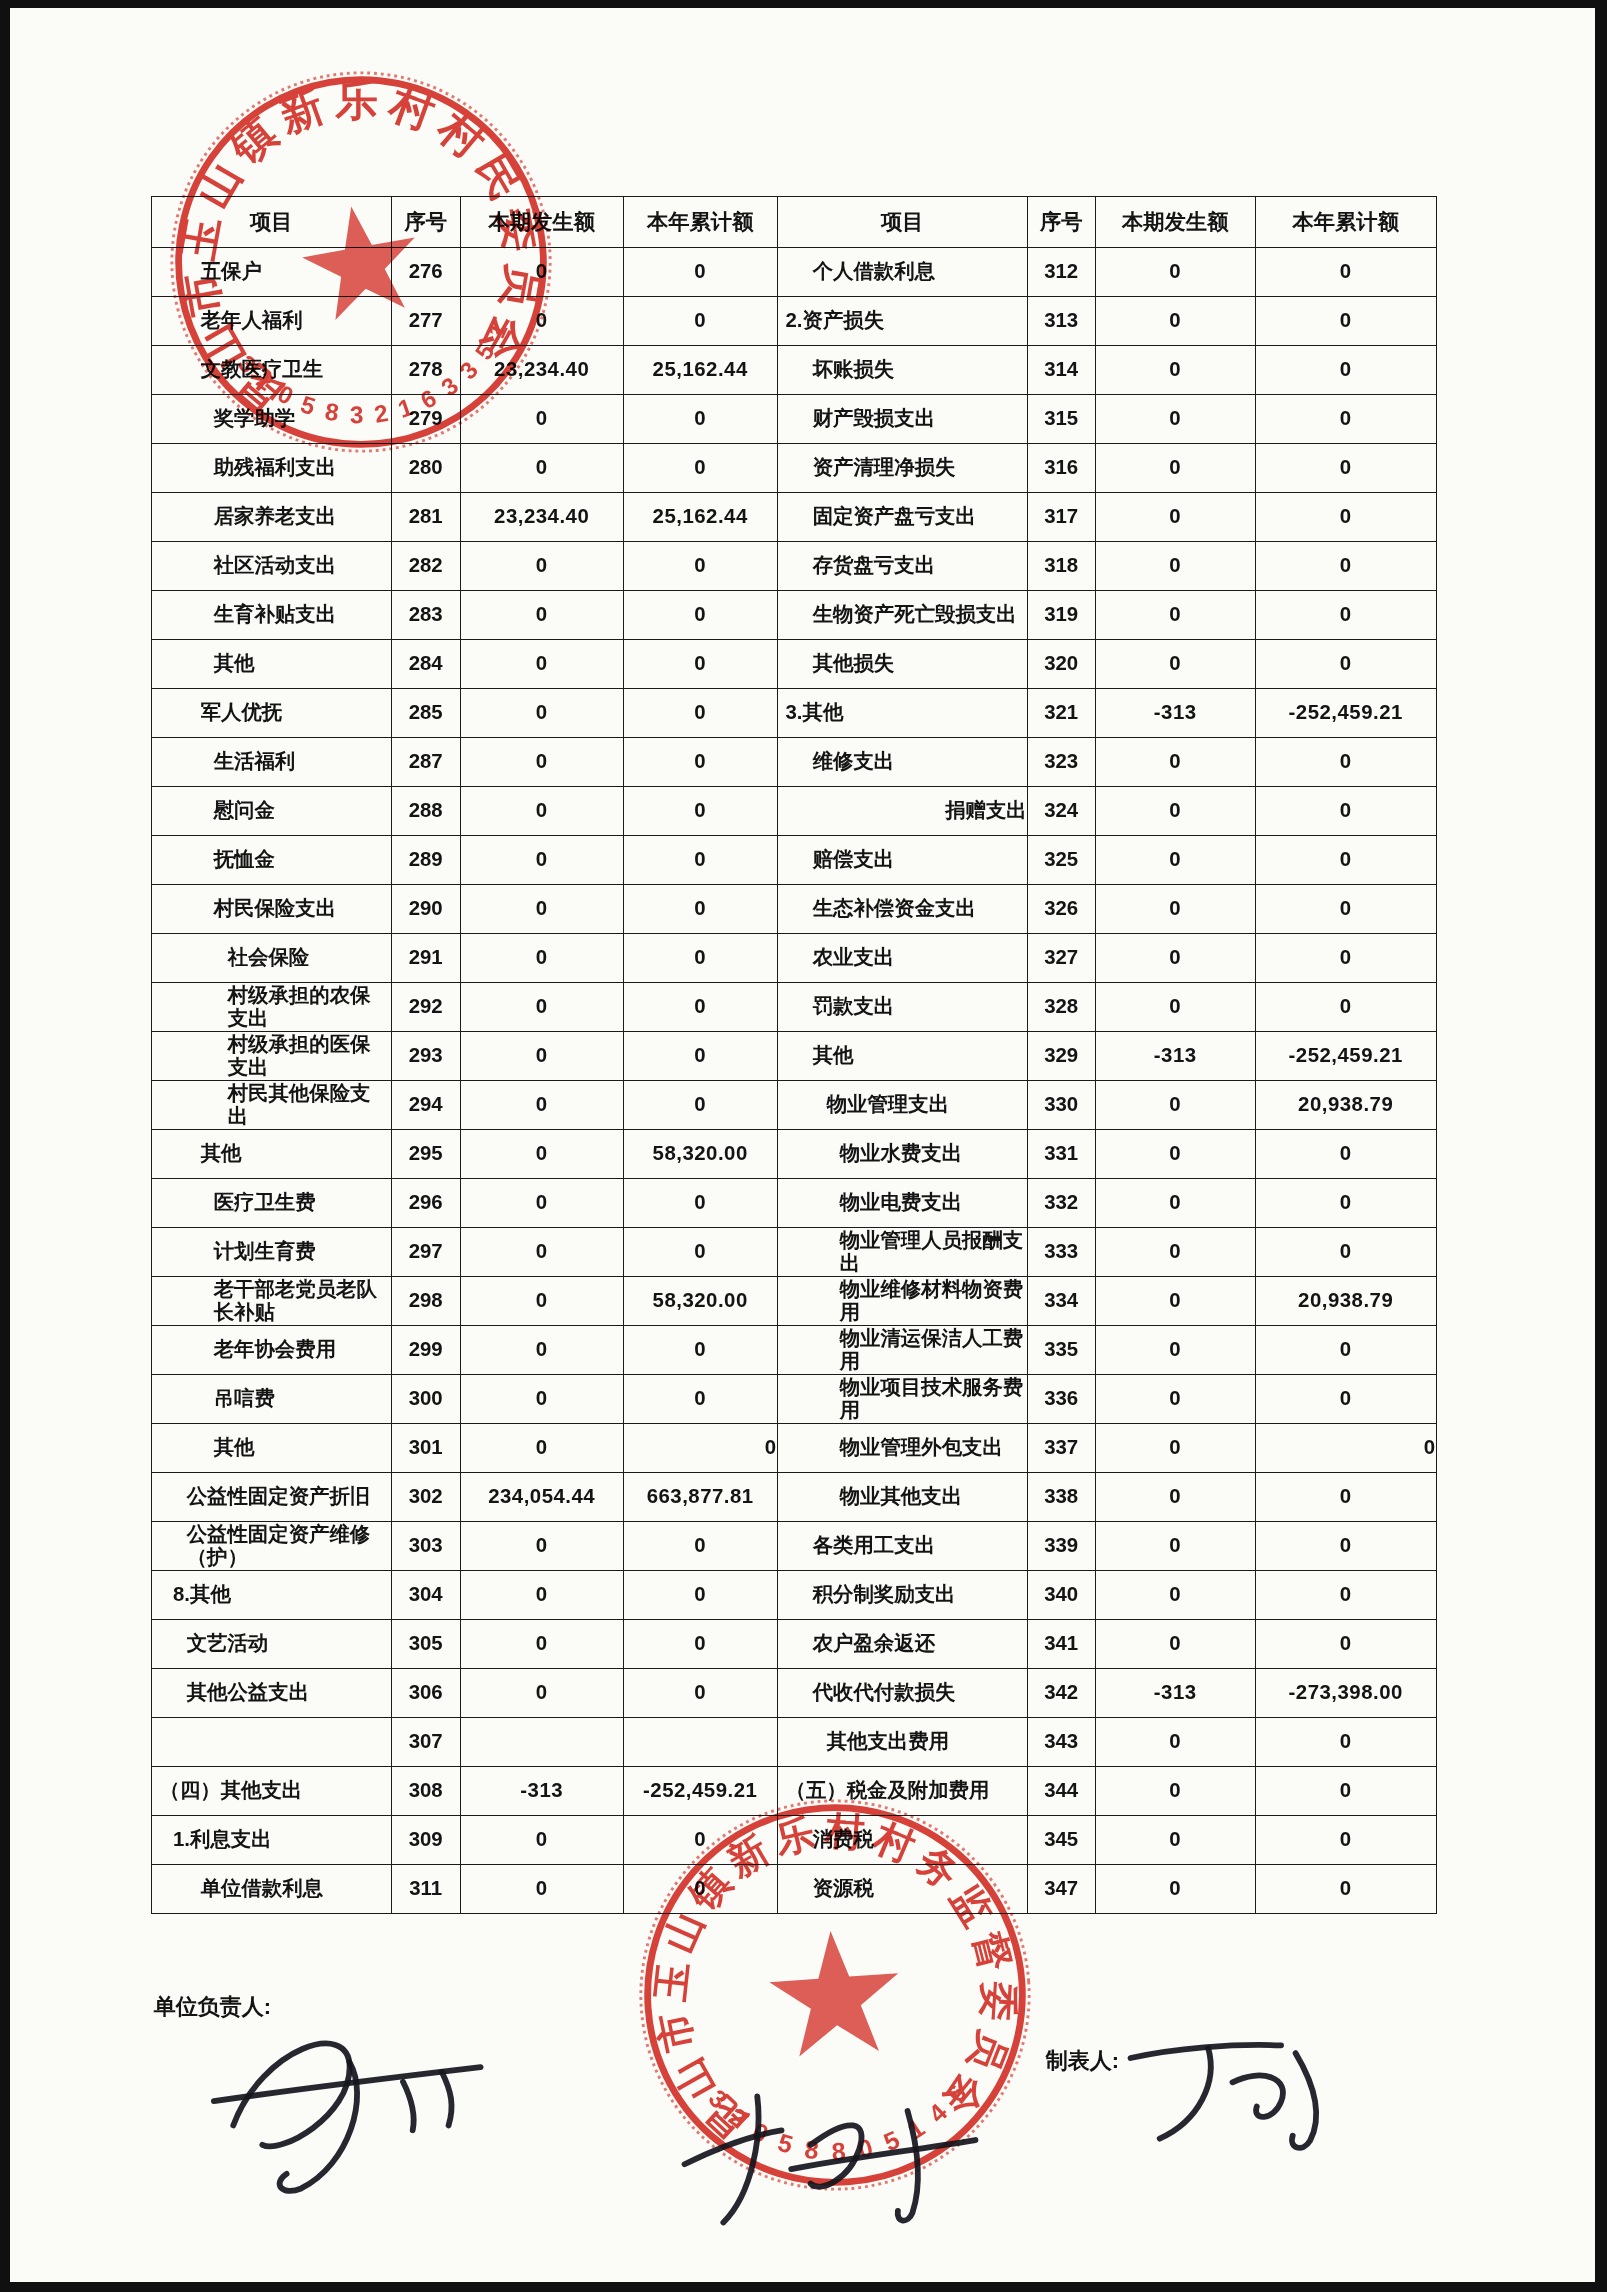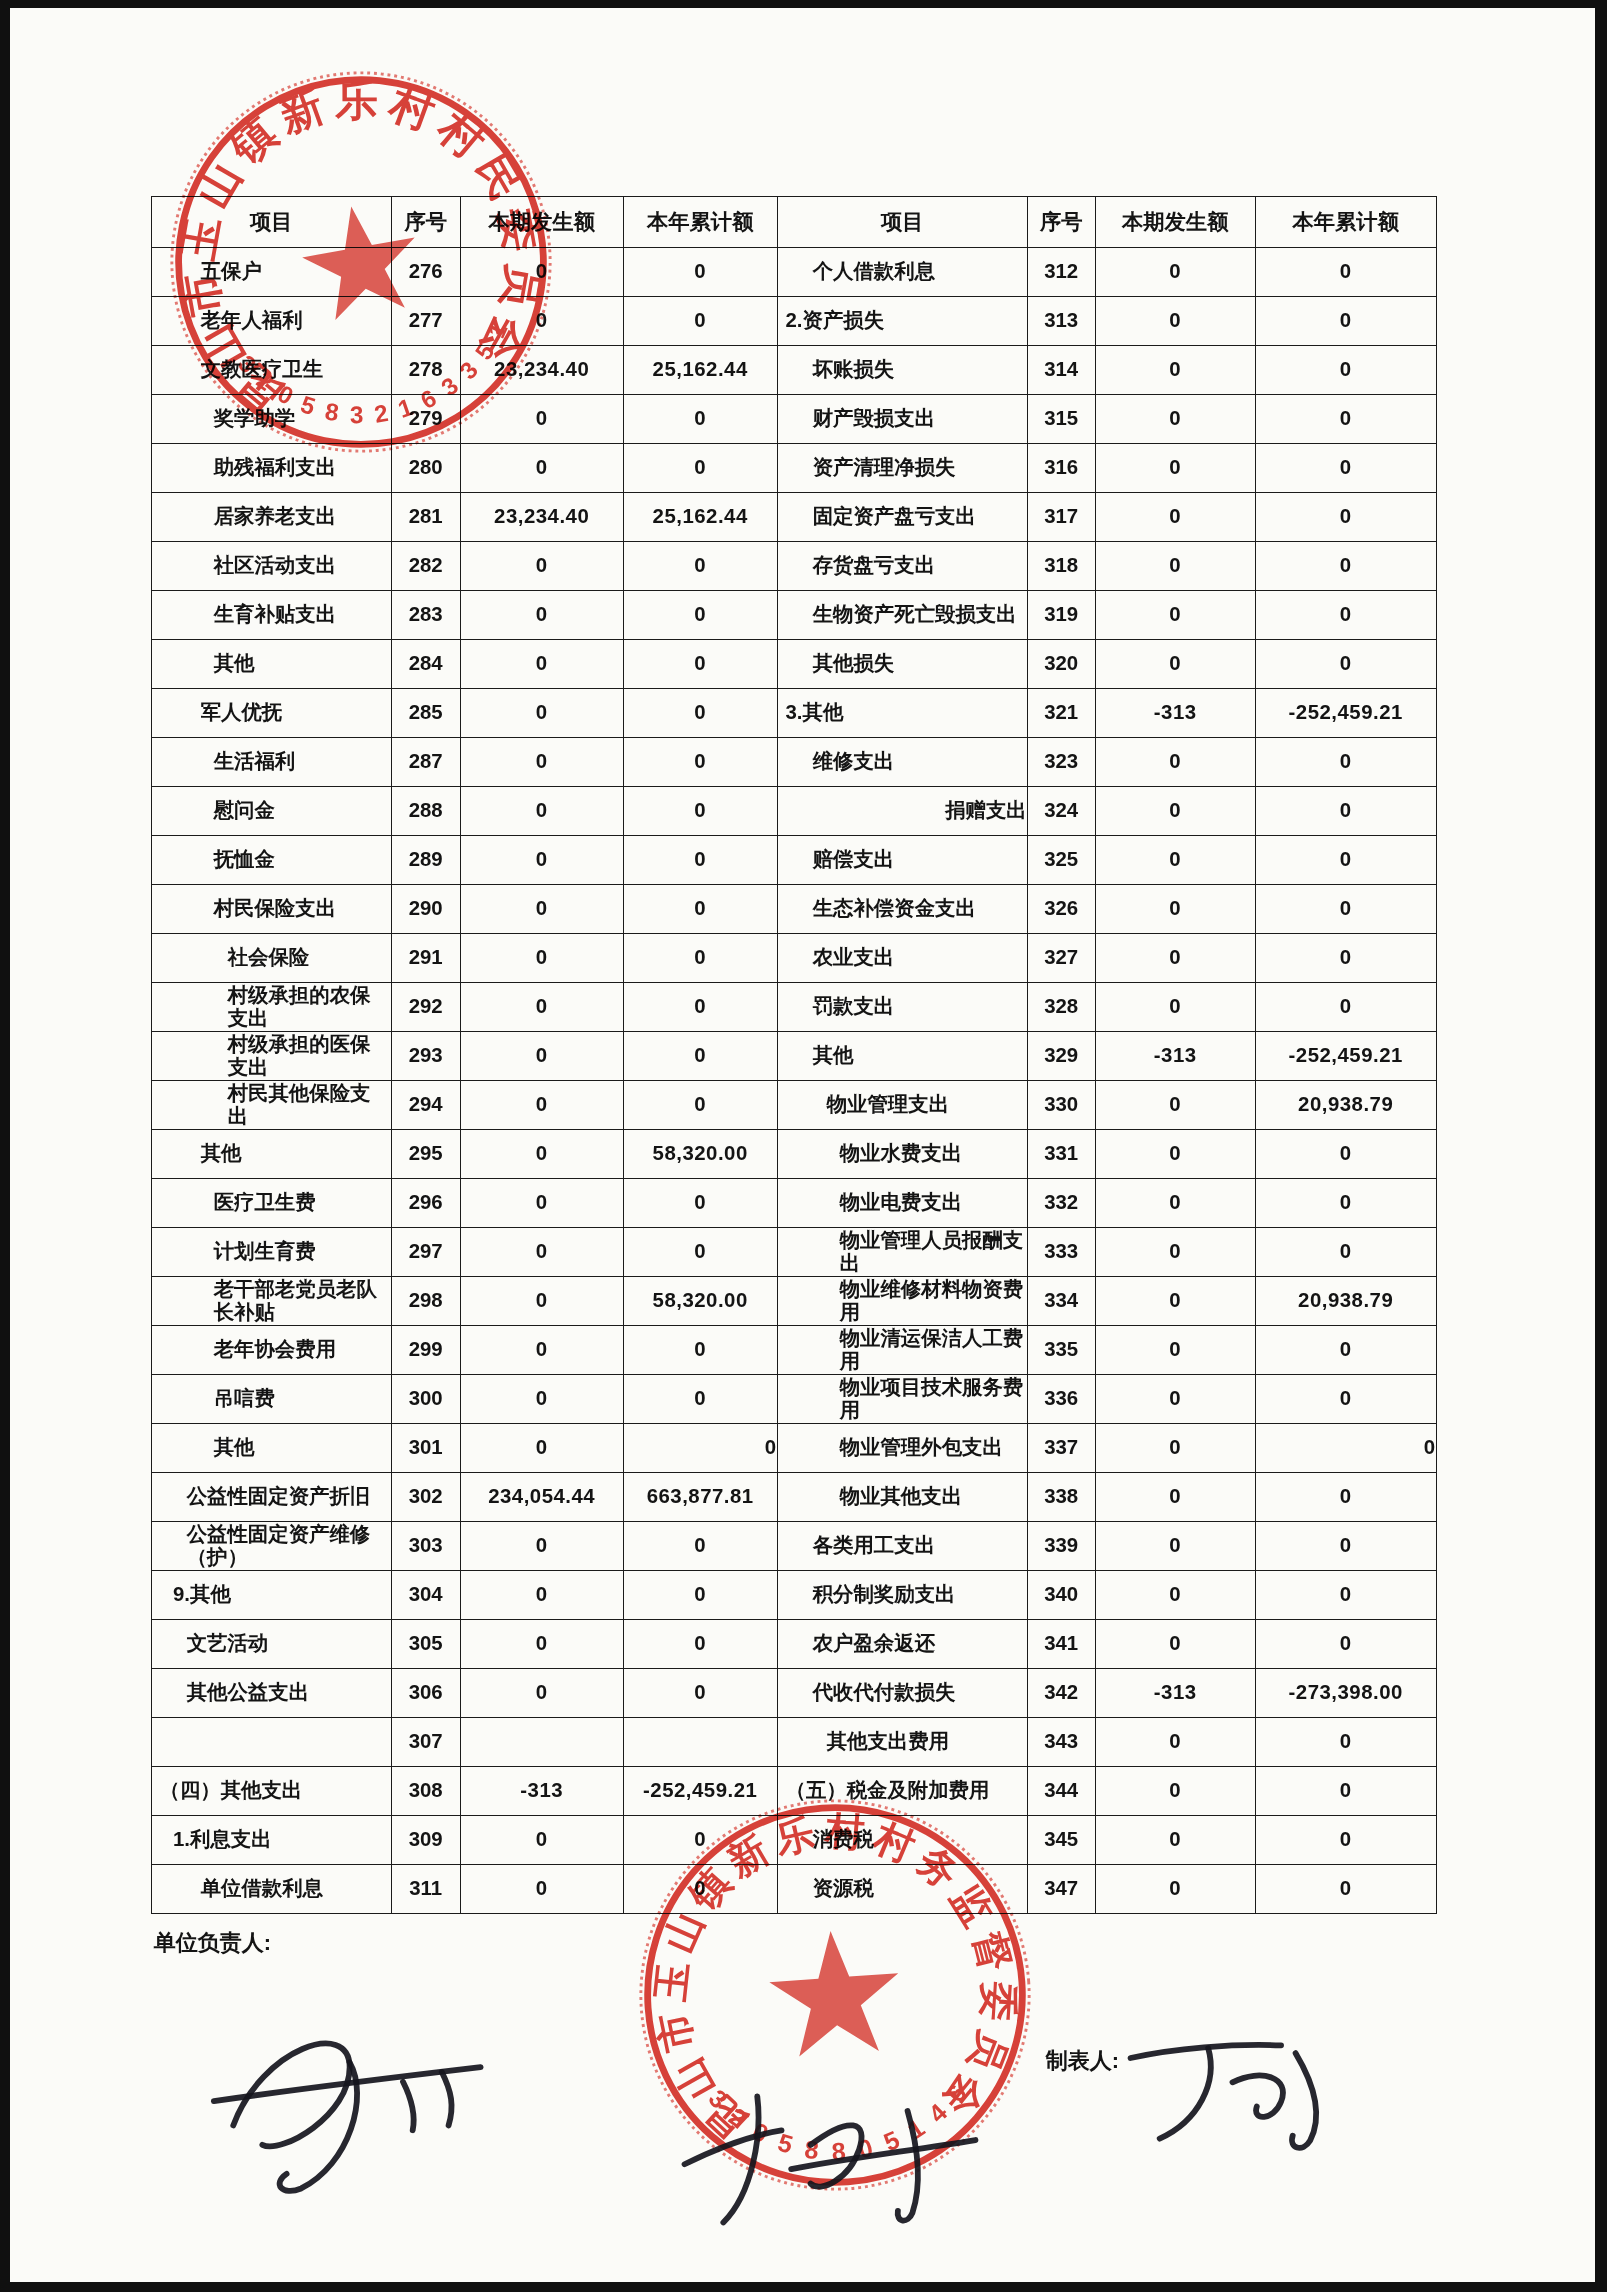--- a/index.html
+++ b/index.html
@@ -28,21 +28,21 @@
     padding:0;
   }
   table.grid th{font-size:21.3px;text-align:center;height:50px;}
   table.grid tbody tr{height:49px;}
   td.c-item{font-size:20.4px;text-align:left;line-height:1.12;padding-right:3.9px;}
   td.c-no{font-size:20.4px;text-align:center;}
   td.c-cur,td.c-ytd{font-size:20.4px;text-align:center;letter-spacing:0.5px;}
   td.ytd-right{text-align:right;padding-right:2.9px;}
   
   .sig-label{position:absolute;font-size:22px;font-weight:700;color:#141414;}
-  #unit-label{left:144px;top:1920px;}
+  #unit-label{left:144px;top:1984px;}
   #maker-label{left:1036px;top:2038px;}
   
   .stamp{position:absolute;mix-blend-mode:multiply;opacity:.88;}
   #stamp-top{left:157px;top:60px;transform:rotate(-10deg);}
   #stamp-bottom{left:626px;top:1788px;transform:rotate(-4deg);}
   .stamp text{font-family:"Liberation Sans","DejaVu Sans",sans-serif;font-weight:700;}
   
   .signature{position:absolute;}
   #sig-unit{left:194px;top:2001px;}
   #sig-center{left:655px;top:2069px;}
@@ -342,21 +342,21 @@
           <td class="c-item" style="padding-left: 35px;">公益性固定资产维修（护）</td>
           <td class="c-no">303</td>
           <td class="c-cur">0</td>
           <td class="c-ytd">0</td>
           <td class="c-item" style="padding-left: 35px;">各类用工支出</td>
           <td class="c-no">339</td>
           <td class="c-cur">0</td>
           <td class="c-ytd">0</td>
         </tr>
         <tr>
-          <td class="c-item" style="padding-left: 21.3px;">9.其他</td>
+          <td class="c-item" style="padding-left: 21.3px;">8.其他</td>
           <td class="c-no">304</td>
           <td class="c-cur">0</td>
           <td class="c-ytd">0</td>
           <td class="c-item" style="padding-left: 35px;">积分制奖励支出</td>
           <td class="c-no">340</td>
           <td class="c-cur">0</td>
           <td class="c-ytd">0</td>
         </tr>
         <tr>
           <td class="c-item" style="padding-left: 35px;">文艺活动</td>

